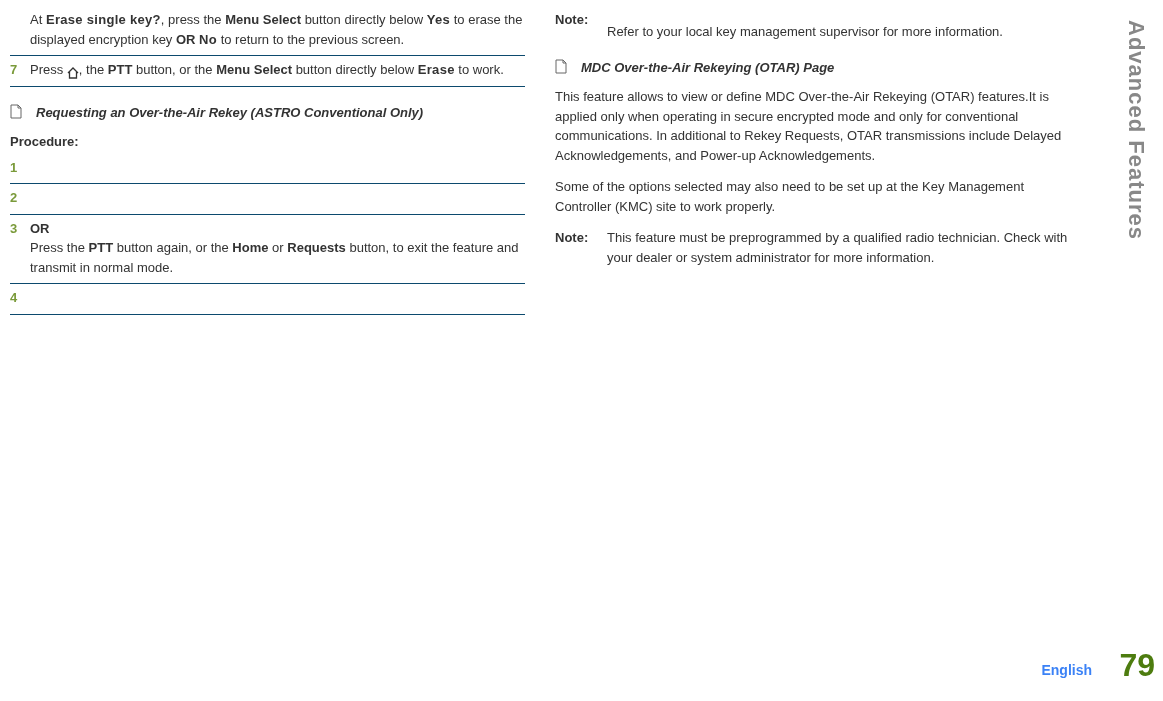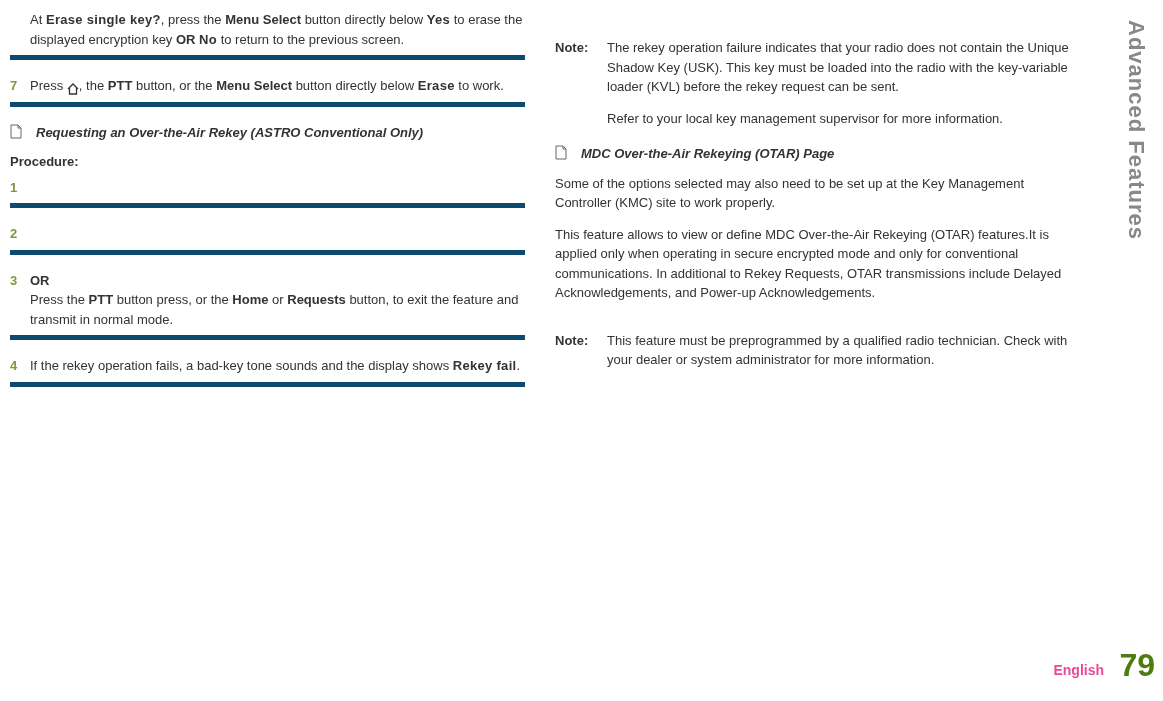--- a/index.html
+++ b/index.html
@@ -22,23 +22,23 @@
       display: flex;
       gap: 30px;
       width: 1060px;
     }
     .column {
       flex: 1;
       min-width: 0;
     }
     .step {
       display: flex;
-      margin-bottom: 16px;
+      margin-bottom: 4px;
       padding-bottom: 6px;
-      border-bottom: 5px solid #0c4a6e;
+      border-bottom: 1px solid #0c4a6e;
     }
     .step-num {
       color: #7a9a3a;
       font-weight: bold;
       width: 20px;
       flex-shrink: 0;
     }
     .step-body {
       flex: 1;
     }
@@ -64,21 +64,20 @@
     .paragraph {
       margin-bottom: 12px;
     }
     .proc-label {
       font-weight: bold;
       margin-bottom: 6px;
     }
     .note-row {
       display: flex;
       margin-bottom: 12px;
-      margin-top: 28px;
     }
     .note-label {
       font-weight: bold;
       width: 52px;
       flex-shrink: 0;
     }
     .note-body {
       flex: 1;
     }
     .bold { font-weight: bold; }
@@ -118,25 +117,25 @@
     .page-number {
       position: absolute;
       right: 8px;
       bottom: 12px;
       font-size: 32px;
       font-weight: bold;
       color: #4d7c0f;
     }
     .english-label {
       position: absolute;
-      right: 59px;
+      right: 71px;
       bottom: 20px;
       font-size: 14px;
       font-weight: bold;
-      color: #ec4899;
+      color: #3b82f6;
     }
     .note-gap {
       height: 12px;
     }
   </style>
 </head>
 <body>
 
 <div class="page-container">
 
@@ -176,57 +175,53 @@
 
     <div class="step">
       <div class="step-num">2</div>
     </div>
 
     <div class="step">
       <div class="step-num">3</div>
       <div class="step-body">
         <div class="bold">OR</div>
         <div>
-          <span>Press the </span><span class="bold">PTT</span><span> button press, or the </span><span class="bold">Home</span><span> or </span><span class="bold">Requests</span><span> button, to exit the feature and transmit in normal mode.</span>
+          <span>Press the </span><span class="bold">PTT</span><span> button again, or the </span><span class="bold">Home</span><span> or </span><span class="bold">Requests</span><span> button, to exit the feature and transmit in normal mode.</span>
         </div>
       </div>
     </div>
 
     <div class="step">
       <div class="step-num">4</div>
-      <div class="step-body">
-        <span>If the rekey operation fails, a bad-key tone sounds and the display shows </span><span class="ui-text">Rekey fail</span><span>.</span>
-      </div>
     </div>
 
   </div>
 
   <div class="column">
 
     <div class="note-row">
       <div class="note-label">Note:</div>
       <div class="note-body">
-        <div>The rekey operation failure indicates that your radio does not contain the Unique Shadow Key (USK). This key must be loaded into the radio with the key-variable loader (KVL) before the rekey request can be sent.</div>
         <div class="note-gap"></div>
         <div>Refer to your local key management supervisor for more information.</div>
       </div>
     </div>
 
     <div class="subheading">
       <span class="doc-icon">
         <svg viewBox="0 0 12 15">
             <path d="M1 1 L8 1 L11 4 L11 14 L1 14 Z M8 1 L8 4 L11 4" fill="none" stroke="#666" stroke-width="1"></path>
           </svg>
       </span>
       <span>MDC Over-the-Air Rekeying (OTAR) Page</span>
     </div>
 
+    <div class="paragraph">This feature allows to view or define MDC Over-the-Air Rekeying (OTAR) features.It is applied only when operating in secure encrypted mode and only for conventional communications. In additional to Rekey Requests, OTAR transmissions include Delayed Acknowledgements, and Power-up Acknowledgements.</div>
+
     <div class="paragraph">Some of the options selected may also need to be set up at the Key Management Controller (KMC) site to work properly.</div>
-
-    <div class="paragraph">This feature allows to view or define MDC Over-the-Air Rekeying (OTAR) features.It is applied only when operating in secure encrypted mode and only for conventional communications. In additional to Rekey Requests, OTAR transmissions include Delayed Acknowledgements, and Power-up Acknowledgements.</div>
 
     <div class="note-row">
       <div class="note-label">Note:</div>
       <div class="note-body">This feature must be preprogrammed by a qualified radio technician. Check with your dealer or system administrator for more information.</div>
     </div>
 
   </div>
 </div>
 
 <div class="sidebar-title">Advanced Features</div>

